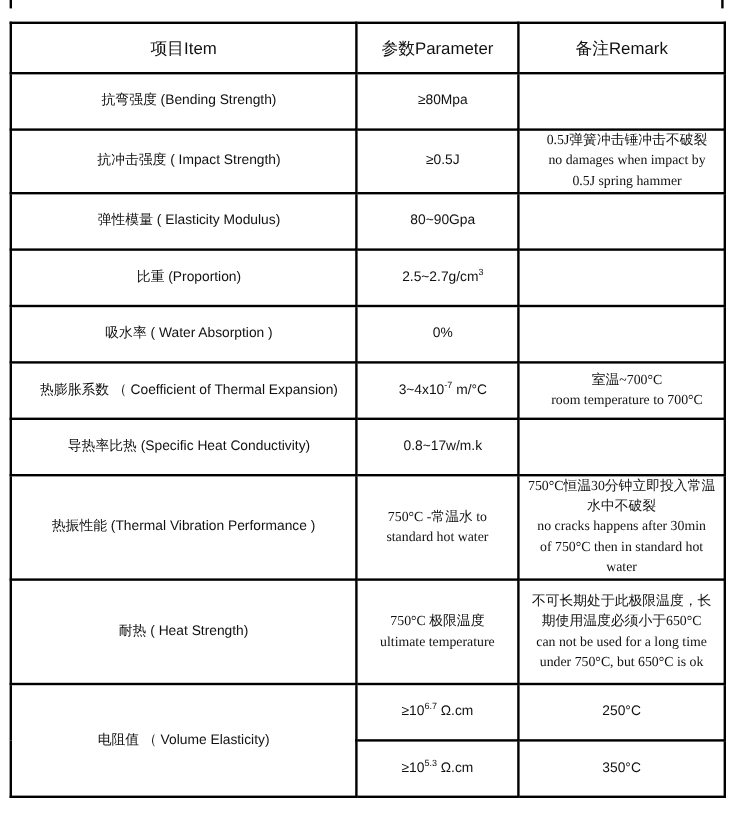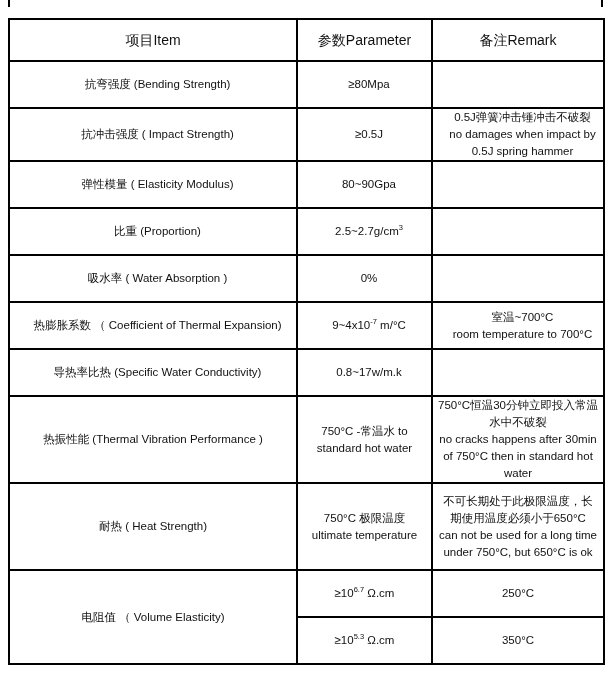--- a/index.html
+++ b/index.html
@@ -47,21 +47,21 @@
     }
     table.spec td {
       font-size: 11.5px;
     }
     col.c1 { width: 288px; }
     col.c2 { width: 135px; }
     col.c3 { width: 172px; }
     tr.h49 td { height: 45px; padding-left: 11px; }
     tr.h89 td { height: 85px; }
     tr.h49b td { height: 45px; }
-    .remark-line { display: block; }
+    .remark-line { display: block; font-family: Liberation Serif, serif; }
     sup { font-size: 7.5px; line-height: 0; vertical-align: 5px; }
     .bind-inline { display: inline; }
   </style>
 </head>
 <body>
 
 <div class="top-stub"></div>
 
 <table class="spec">
   <colgroup>
@@ -105,29 +105,29 @@
   </tr>
 
   <tr class="h49">
     <td>吸水率 ( Water Absorption )</td>
     <td>0%</td>
     <td></td>
   </tr>
 
   <tr class="h49">
     <td>热膨胀系数 （ Coefficient of Thermal Expansion)</td>
-    <td><span class="bind-inline">9~4x10</span><sup>-7</sup><span class="bind-inline"> m/°C</span></td>
+    <td><span class="bind-inline">3~4x10</span><sup>-7</sup><span class="bind-inline"> m/°C</span></td>
     <td>
       <span class="remark-line">室温~700°C</span>
       <span class="remark-line">room temperature to 700°C</span>
     </td>
   </tr>
 
   <tr class="h49">
-    <td>导热率比热 (Specific Water Conductivity)</td>
+    <td>导热率比热 (Specific Heat Conductivity)</td>
     <td>0.8~17w/m.k</td>
     <td></td>
   </tr>
 
   <tr class="h89">
     <td>热振性能 (Thermal Vibration Performance )</td>
     <td>
       <span class="remark-line">750°C -常温水 to</span>
       <span class="remark-line">standard hot water</span>
     </td>

